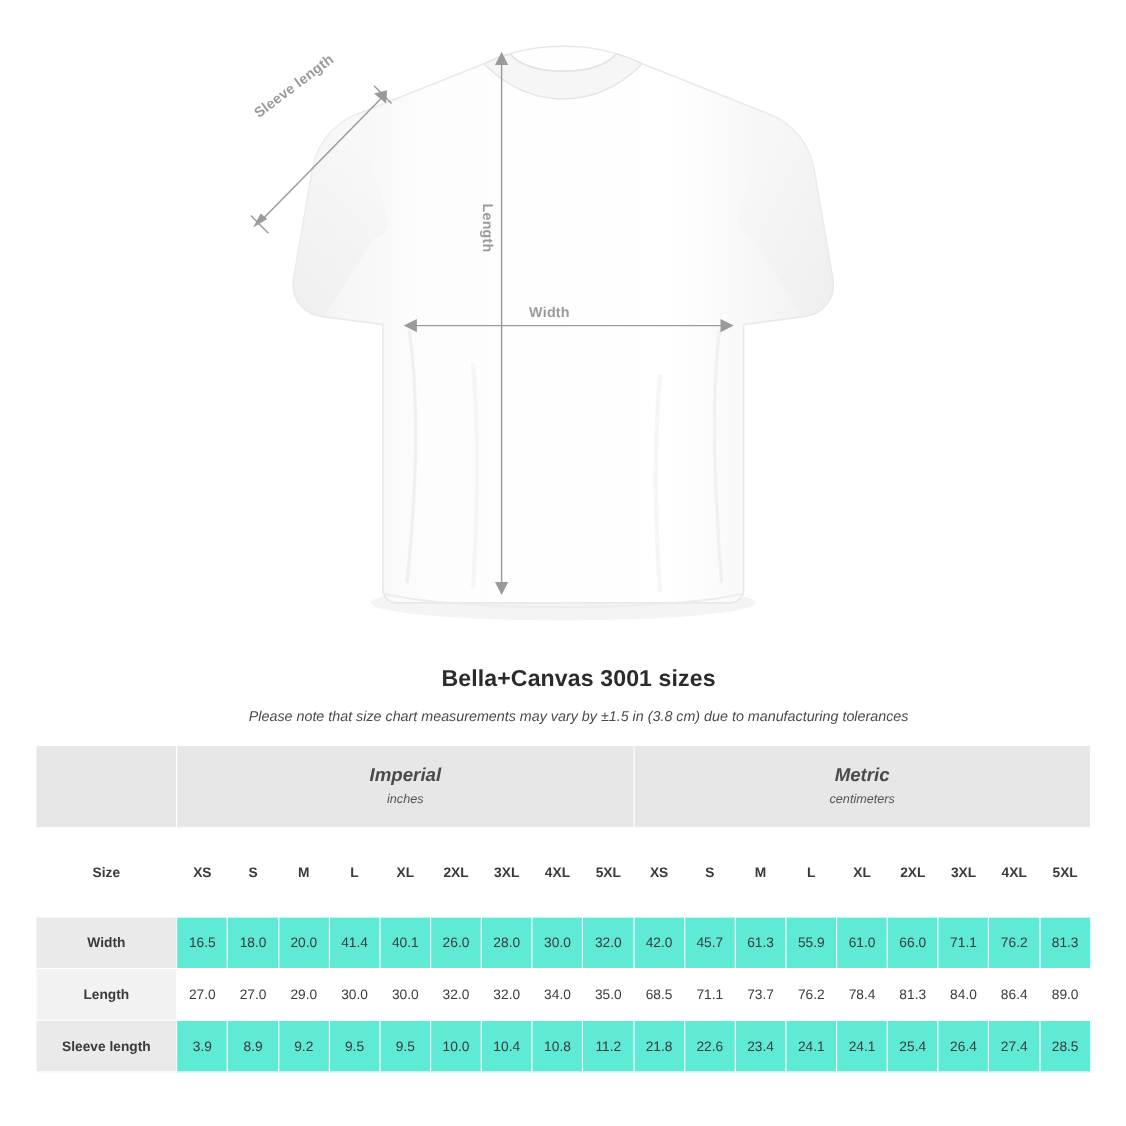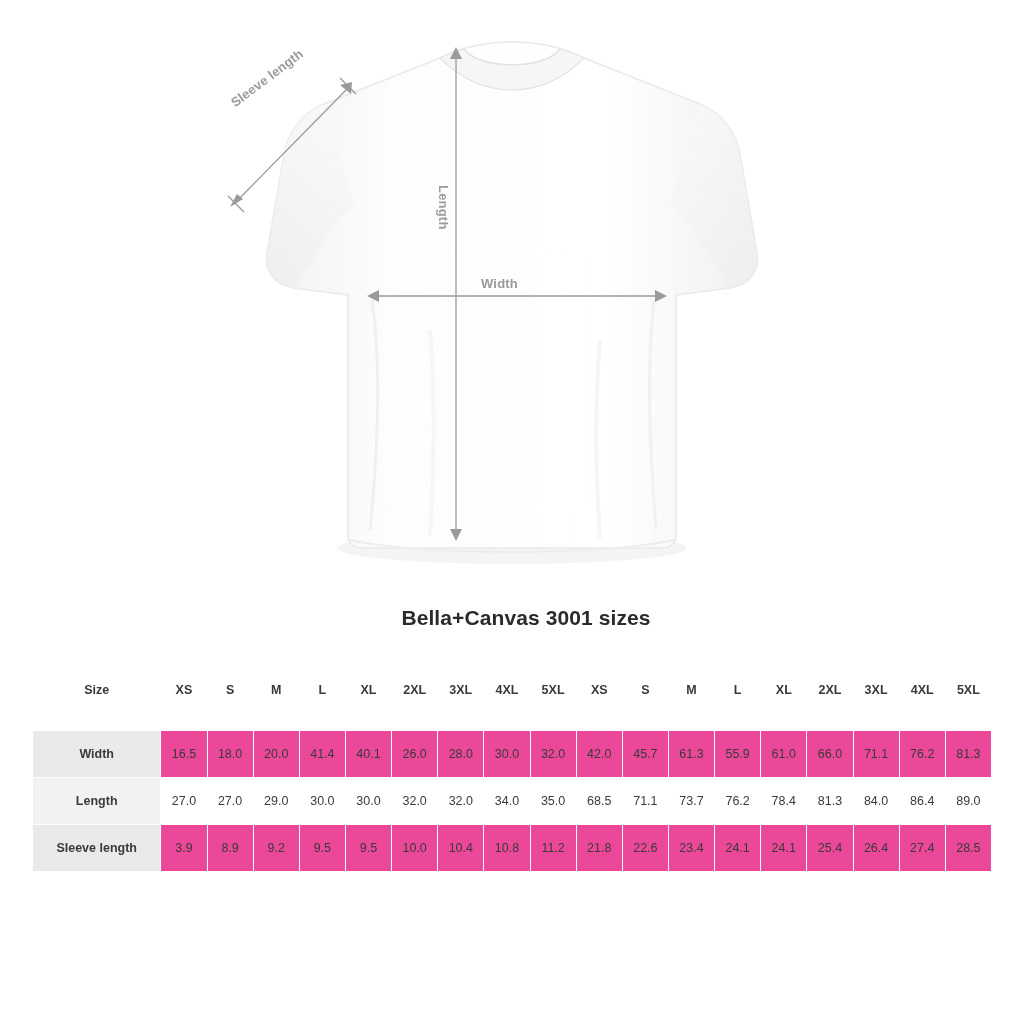--- a/index.html
+++ b/index.html
@@ -129,21 +129,21 @@
     font-weight: bold;
     font-size: 12.5px;
     color: #3a3a3a;
     background: #eeeeee;
   }
 
   tr.data-row td {
     padding: 16px 0;
   }
   tr.row-shade td {
-    background: #ec4899;
+    background: #5eead4;
   }
   tr.row-plain td {
     background: #ffffff;
   }
   tr.row-shade td.rowlabel { background: #eaeaea; }
   tr.row-plain td.rowlabel { background: #f2f2f2; }
 
   col.c-label { width: 128px; }
   col.c-val   { width: 46px; }
 </style>
@@ -223,20 +223,21 @@
     </svg>
 
     <div class="ann-label ann-sleeve">Sleeve length</div>
     <div class="ann-label ann-length">Length</div>
     <div class="ann-label ann-width">Width</div>
   </div>
 </div>
 
 <div class="heading">
   <div class="title">Bella+Canvas 3001 sizes</div>
+  <div class="subtitle">Please note that size chart measurements may vary by ±1.5 in (3.8 cm) due to manufacturing tolerances</div>
 </div>
 
 <div class="table-wrap">
   <table class="size-chart">
     <colgroup>
       <col class="c-label">
       <col class="c-val">
         <col class="c-val">
         <col class="c-val">
         <col class="c-val">
@@ -249,20 +250,31 @@
         <col class="c-val">
         <col class="c-val">
         <col class="c-val">
         <col class="c-val">
       <col class="c-val">
         <col class="c-val">
         <col class="c-val">
         <col class="c-val">
     </colgroup>
     <tbody>
+      <tr>
+        <td class="spacer-cell"></td>
+        <td class="unitcell" colspan="9">
+          <div class="unit-name">Imperial</div>
+          <div class="unit-sub">inches</div>
+        </td>
+        <td class="unitcell" colspan="9">
+          <div class="unit-name">Metric</div>
+          <div class="unit-sub">centimeters</div>
+        </td>
+      </tr>
 
       <tr class="hdr-row">
         <td class="rowlabel">Size</td>
         <td>XS</td>
         <td>S</td>
         <td>M</td>
         <td>L</td>
         <td>XL</td>
         <td>2XL</td>
         <td>3XL</td>

